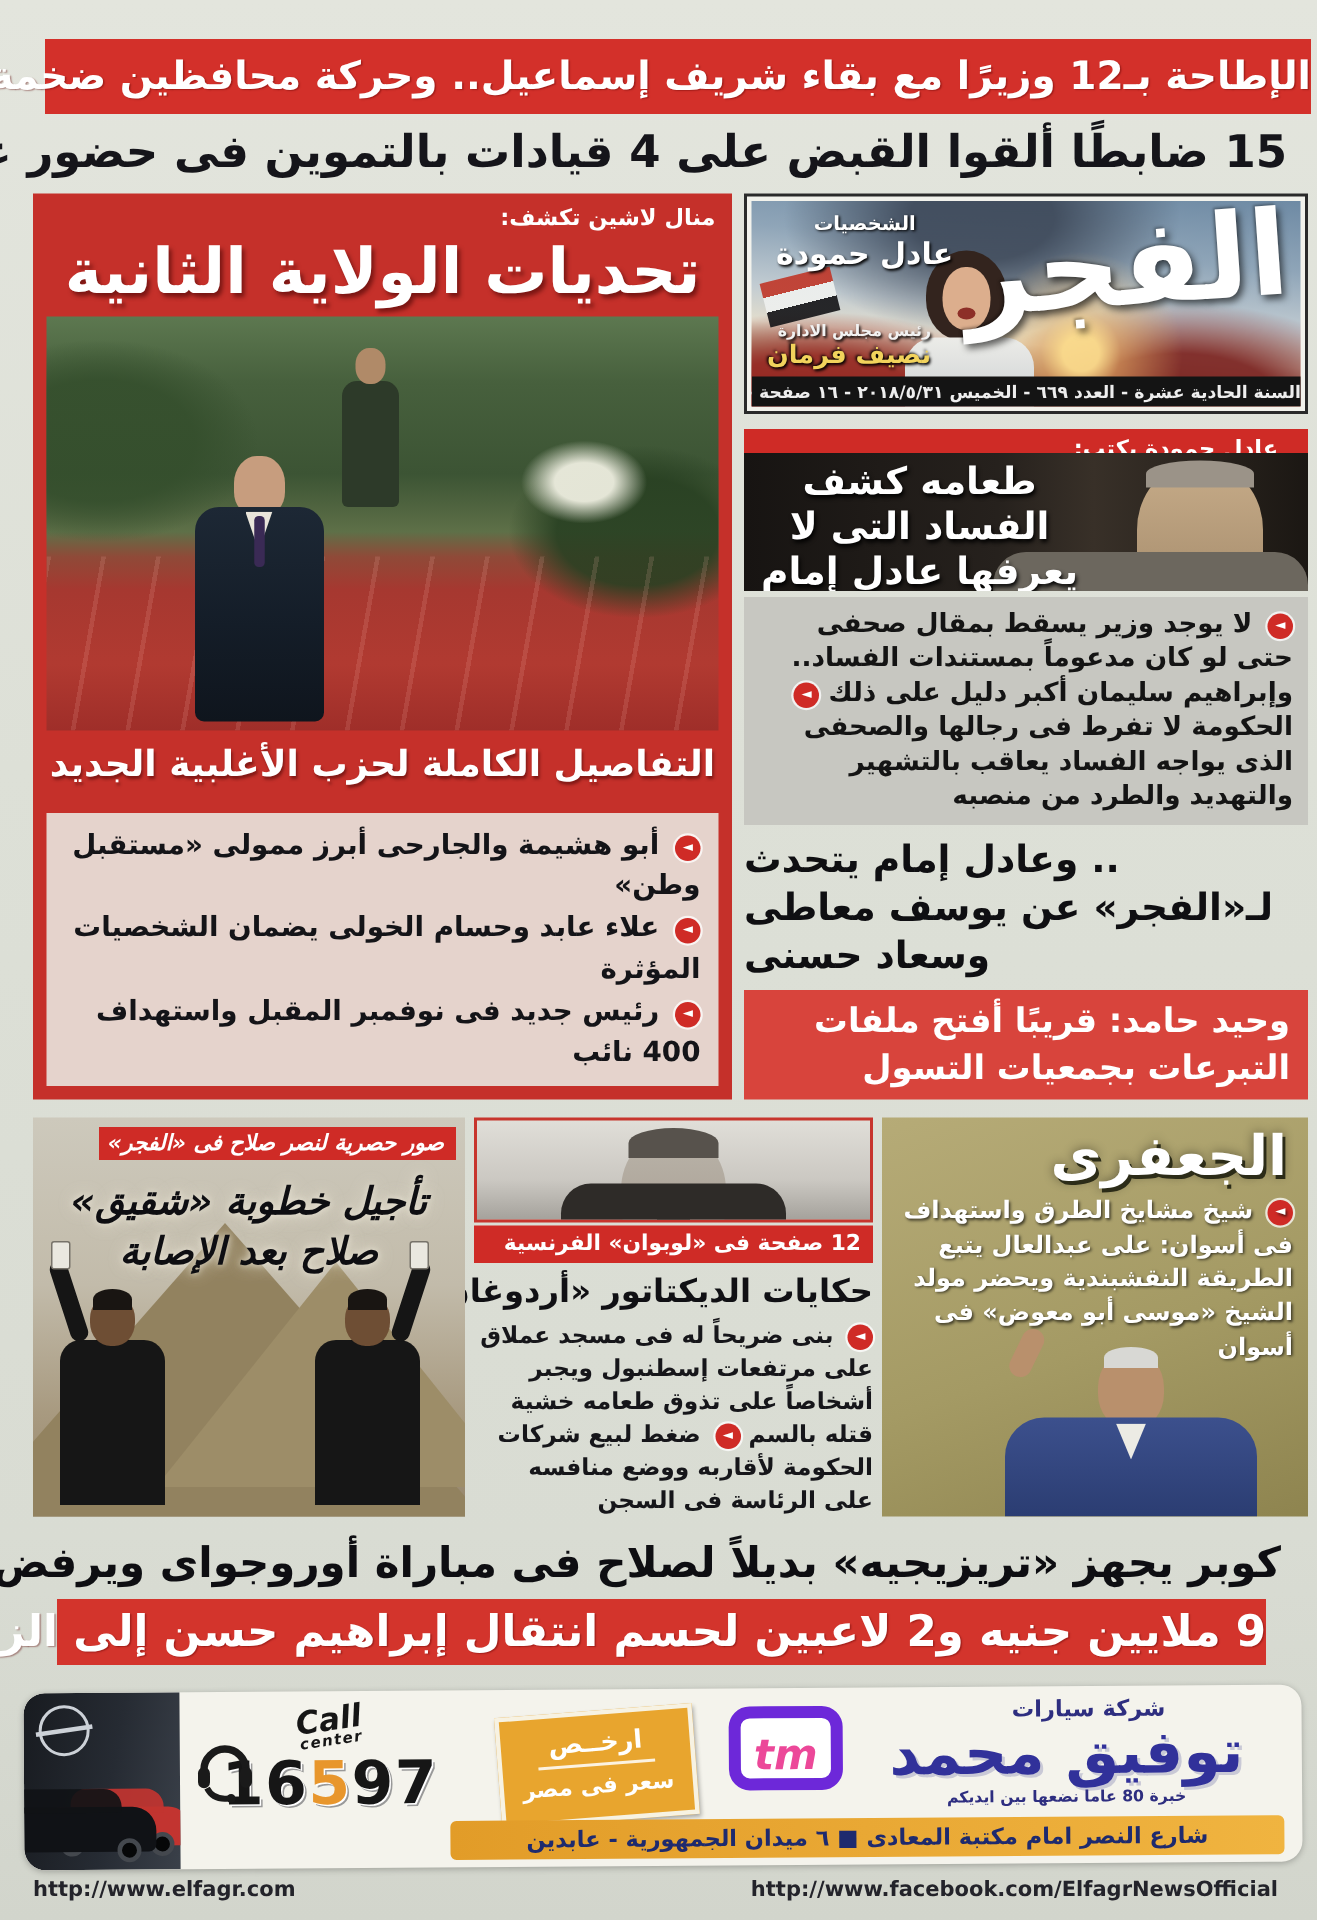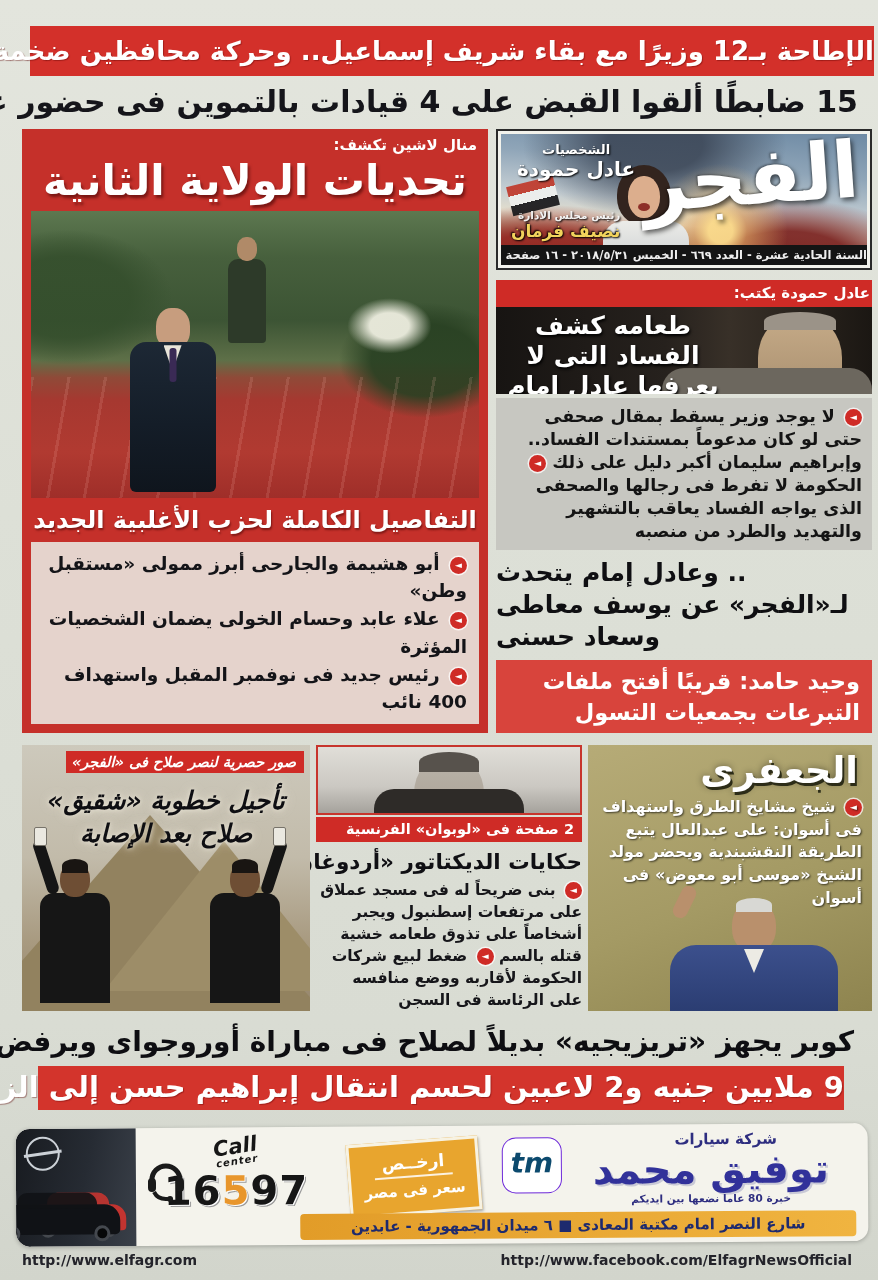--- a/index.html
+++ b/index.html
@@ -40,22 +40,22 @@
   .mast-founder{ position:absolute; left:16px; top:8px; text-align:center; color:#fff; text-shadow:1px 1px 2px #000; }
   .mast-founder .lbl{ font-size:13px; display:block; letter-spacing:4px; }
   .mast-founder .nm{ font-size:20px; display:block; }
   .mast-chair{ position:absolute; left:10px; bottom:24px; text-align:right; }
   .mast-chair .lbl{ font-size:10.5px; color:#f2f2f2; display:block; text-shadow:1px 1px 2px #000; }
   .mast-chair .nm{ font-size:17px; color:#f2d35c; display:block; text-shadow:1px 1px 2px #000,-1px -1px 2px #000; }
   .mast-issue{ position:absolute; left:0; right:0; bottom:0; height:20px; background:#141414; color:#eee;
     font-size:11.5px; line-height:20px; text-align:center; white-space:nowrap; }
 
   
-  .hamouda-kicker{ margin-top:10px; height:27px; background:#cf2b26; color:#fff; font-size:15px;
-    line-height:27px; padding:0 2px; }
+  .hamouda-kicker{ margin-top:10px; height:16px; background:#cf2b26; color:#fff; font-size:15px;
+    line-height:27px; padding:0 20px; }
   .hamouda-photo{ height:112px; position:relative; overflow:hidden;
     background:linear-gradient(90deg,#171412 0%,#26211d 45%,#383028 62%,#1b1713 100%); }
   .ai-face{ position:absolute; right:30px; top:8px; width:84px; height:98px; border-radius:44% 44% 40% 40%;
     background:linear-gradient(180deg,#c6ab88 0%,#b29877 58%,#8d774f 100%); }
   .ai-face::before{ content:""; position:absolute; top:-3px; left:6px; right:6px; height:18px; background:#9b9388; border-radius:50% 50% 0 0; }
   .ai-suit{ position:absolute; right:0; bottom:0; width:210px; height:26px; background:#6c675e; border-radius:22px 22px 0 0; }
   .hp-headline{ position:absolute; left:8px; top:4px; width:58%; color:#fff; font-size:25px; line-height:1.2;
     text-align:center; text-shadow:1px 2px 3px #000; }
   .gray-box{ margin-top:4px; background:#c7c7c1; padding:7px 10px; font-size:17.5px; line-height:1.32; color:#141414; }
   .black-headline{ margin-top:7px; font-size:25px; line-height:1.28; text-align:left; color:#0f0f12; }
@@ -80,21 +80,21 @@
   .sisi-figure .head{ width:34px; height:40px; background:#c79d7e; border-radius:45% 45% 40% 40%; margin:0 auto; }
   .sisi-figure .body{ width:86px; height:calc(100% - 34px); margin-top:-6px; position:relative; border-radius:16px 16px 6px 6px;
     background:linear-gradient(180deg,#1d2835 0%,#141d28 55%,#0f151d 100%); }
   .sisi-figure .body::before{ content:""; position:absolute; top:3px; left:50%; transform:translateX(-50%);
     width:18px; height:26px; background:#e9e5da; clip-path:polygon(0 0,100% 0,50% 100%); }
   .sisi-figure .body::after{ content:""; position:absolute; top:6px; left:50%; transform:translateX(-50%);
     width:7px; height:34px; background:#3a2a55; border-radius:3px; }
   .photo-bullets{ position:absolute; right:4px; top:27%; width:200px; background:rgba(226,229,222,.78);
     padding:10px 12px; font-size:19.5px; line-height:1.3; color:#141418; z-index:3; }
   .photo-bullets .pb-row{ margin-bottom:4px; }
-  .ma-subheadline{ color:#fff; font-size:24px; text-align:center; white-space:nowrap; margin:8px 0 8px;
+  .ma-subheadline{ color:#fff; font-size:24px; text-align:center; white-space:nowrap; margin:8px 0 19px;
     text-shadow:1px 2px 2px rgba(60,0,0,.5); }
   .ma-bullets{ background:rgba(233,233,226,.88); padding:8px 12px; font-size:18.5px; line-height:1.5; color:#141418; }
 
   
   .rb-ic{ display:inline-block; width:17px; height:17px; background:#cf2b26; color:#fff; border-radius:50%;
     font-size:9px; line-height:17px; text-align:center; vertical-align:2px; margin-left:4px;
     box-shadow:0 0 0 1.5px rgba(255,255,255,.75); }
 
   
   .lower-row{ display:flex; gap:6px; margin:12px 6px 0 22px; height:266px; }
@@ -148,22 +148,22 @@
   .sports-banner{ margin:8px 34px 0 38px; background:#d3342c; color:#fff; font-size:29px; text-align:center;
     padding:4px 0 6px; white-space:nowrap; text-shadow:1px 1px 1px rgba(90,0,0,.4); }
 
   
   .ad{ margin:16px 10px 0 16px; height:118px; background:#f4f3ec; border-radius:14px; position:relative;
     transform:rotate(-.4deg); box-shadow:0 1px 4px rgba(0,0,0,.25); display:flex; align-items:flex-start; overflow:hidden; }
   .ad-right{ width:300px; padding:6px 14px 0 0; text-align:center; }
   .ad-co-type{ color:#2e2e80; font-size:15px; padding-left:30px; text-align:center; }
   .ad-co-name{ color:#31319a; font-size:40px; line-height:1.05; text-shadow:2px 2px 0 #c9c9d6; }
   .ad-tagline{ color:#2e2e80; font-size:10.5px; margin-top:2px; }
-  .ad-logo{ width:60px; height:56px; margin:12px 6px 0 10px; background:#fff; border:1px solid #6d28d9; border-radius:14px;
-    color:#0c4a6e; font-size:28px; font-style:italic; text-align:center; line-height:50px; flex:none; }
+  .ad-logo{ width:76px; height:56px; margin:12px 6px 0 10px; background:#fff; border:8px solid #6d28d9; border-radius:14px;
+    color:#ec4899; font-size:28px; font-style:italic; text-align:center; line-height:50px; flex:none; }
   .ad-price{ width:132px; height:74px; margin:14px 12px 0; background:#e8a52e; border:3px solid #f7f2e2;
     transform:rotate(-4deg); box-shadow:1px 2px 3px rgba(0,0,0,.3); color:#fff; text-align:center; padding-top:9px; flex:none; }
   .ad-price .l1{ font-size:17px; border-bottom:2px solid rgba(255,255,255,.85); display:inline-block; padding:0 8px 3px; }
   .ad-price .l2{ font-size:15px; margin-top:4px; }
   .ad-call{ width:200px; padding-top:10px; text-align:center; direction:ltr; flex:none; position:relative; }
   .call-script{ font-size:21px; font-style:italic; color:#161616; transform:rotate(-8deg); display:inline-block; line-height:.9; }
   .call-script small{ display:block; font-size:10px; letter-spacing:1px; }
   .call-num{ font-size:40px; color:#161616; letter-spacing:1px; line-height:1; margin-top:2px;
     text-shadow:1px 1px 0 #fff, 2px 2px 0 #999; }
   .call-num .mid{ color:#e8962c; }
@@ -277,21 +277,21 @@
         <div class="aa-head"></div>
         <div class="aa-suit"></div>
       </div>
     </div>
 
     <div class="erdogan">
       <div class="er-photo">
         <div class="er-face"></div>
         <div class="er-suit"></div>
       </div>
-      <div class="er-caption">2 صفحة فى «لوبوان» الفرنسية</div>
+      <div class="er-caption">12 صفحة فى «لوبوان» الفرنسية</div>
       <div class="er-headline">حكايات الديكتاتور «أردوغان»</div>
       <div class="er-body">
         <span class="rb-ic">◄</span>
         <span>بنى ضريحاً له فى مسجد عملاق على مرتفعات إسطنبول ويجبر أشخاصاً على تذوق طعامه خشية قتله بالسم</span>
         <span class="rb-ic">◄</span>
         <span>ضغط لبيع شركات الحكومة لأقاربه ووضع منافسه على الرئاسة فى السجن</span>
       </div>
     </div>
 
     <div class="salah">

